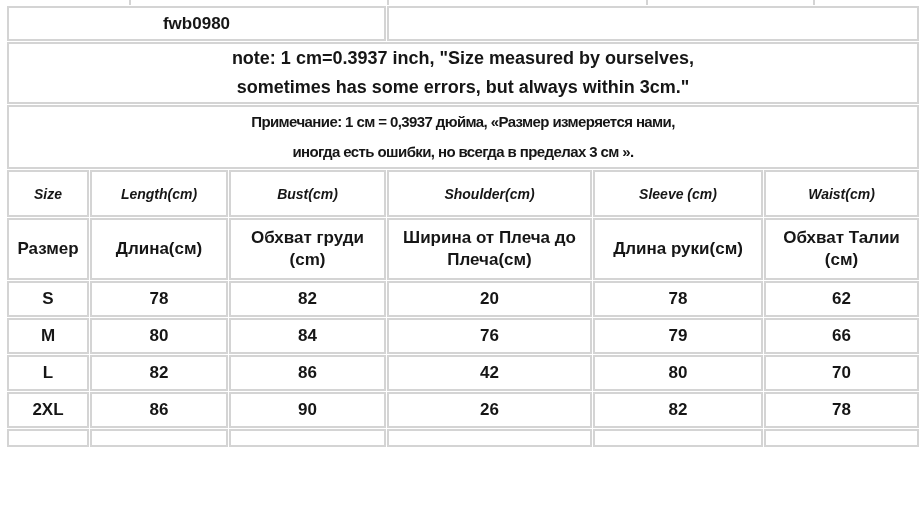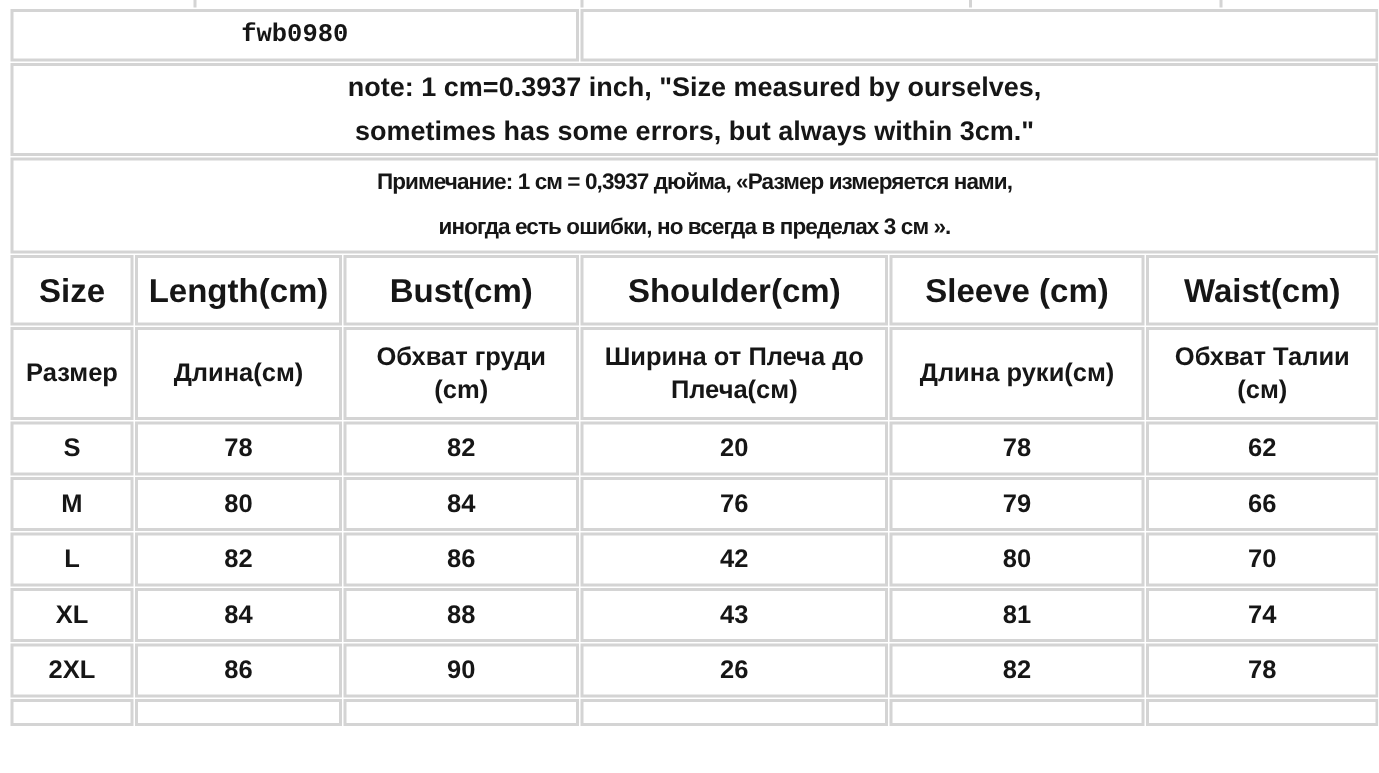--- a/index.html
+++ b/index.html
@@ -22,24 +22,24 @@
     border-spacing:1px;
   }
   table.size td{
     border:2px solid #d4d4d4;
     background:#ffffff;
     text-align:center;
     vertical-align:middle;
     padding:0 2px;
     overflow:hidden;
   }
-  .r-code td{height:31px;font-size:17px;font-family:Liberation Mono, monospace;}
+  .r-code td{height:31px;font-size:17px;}
   .r-note-en td{height:56px;font-size:18px;line-height:29px;}
   .r-note-ru td{height:58px;font-size:15px;letter-spacing:-0.6px;line-height:30px;}
-  .r-hdr-en td{height:43px;font-size:22px;}
+  .r-hdr-en td{height:43px;font-size:14px;font-style:italic;}
   .r-hdr-ru td{height:58px;font-size:17px;line-height:22px;}
   .r-data td{height:32px;font-size:17px;}
   .r-sliver td{height:14px;}
 </style>
 </head>
 <body>
 
 <div class="page">
 
   <div class="top-sliver">
@@ -109,28 +109,20 @@
         </tr>
         <tr class="r-data">
           <td>L</td>
           <td>82</td>
           <td>86</td>
           <td>42</td>
           <td>80</td>
           <td>70</td>
         </tr>
         <tr class="r-data">
-          <td>XL</td>
-          <td>84</td>
-          <td>88</td>
-          <td>43</td>
-          <td>81</td>
-          <td>74</td>
-        </tr>
-        <tr class="r-data">
           <td>2XL</td>
           <td>86</td>
           <td>90</td>
           <td>26</td>
           <td>82</td>
           <td>78</td>
         </tr>
         <tr class="r-sliver" id="sliver-row">
         <td></td>
           <td></td>

